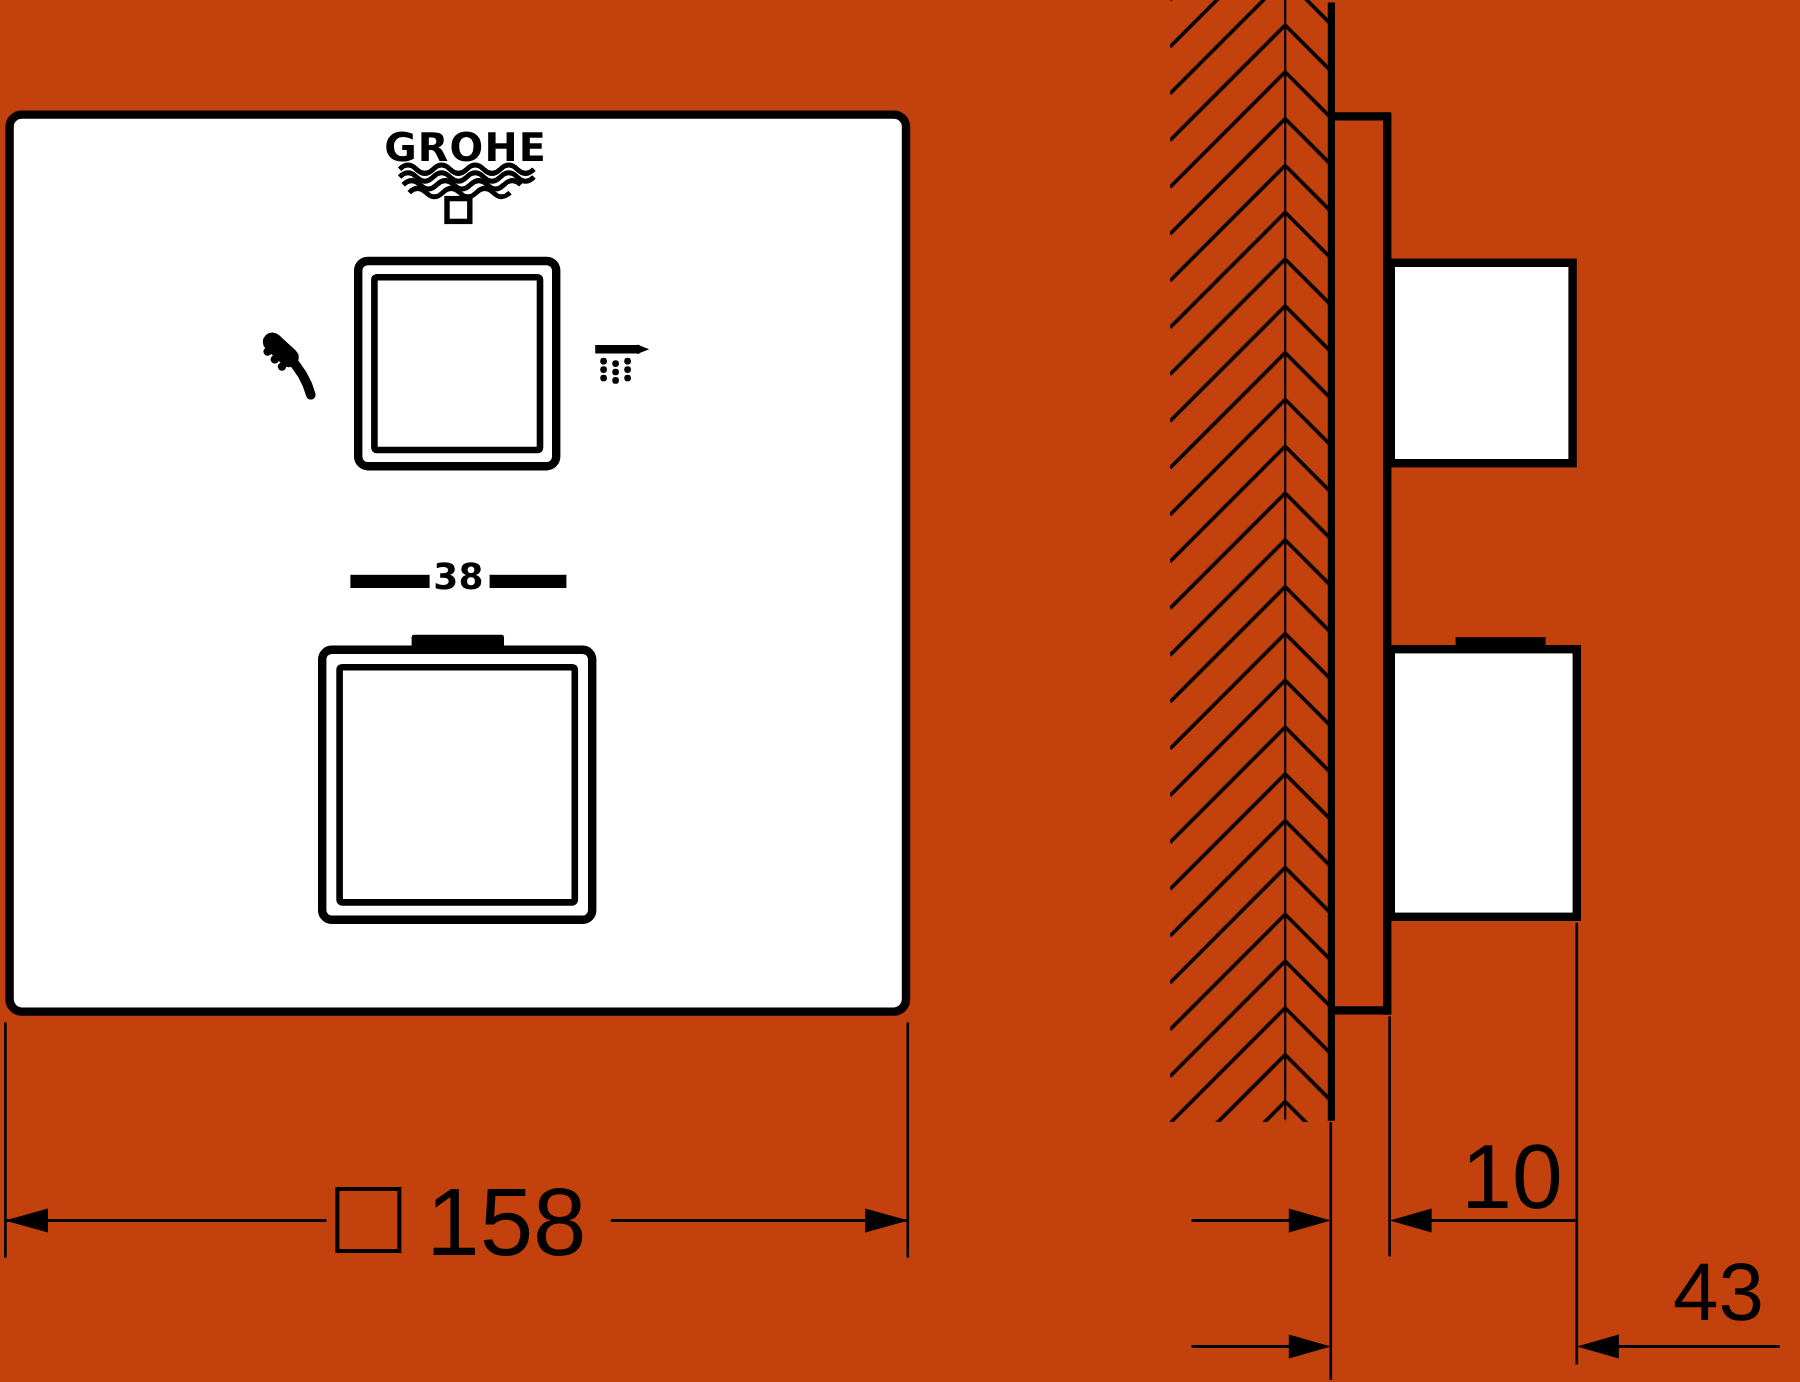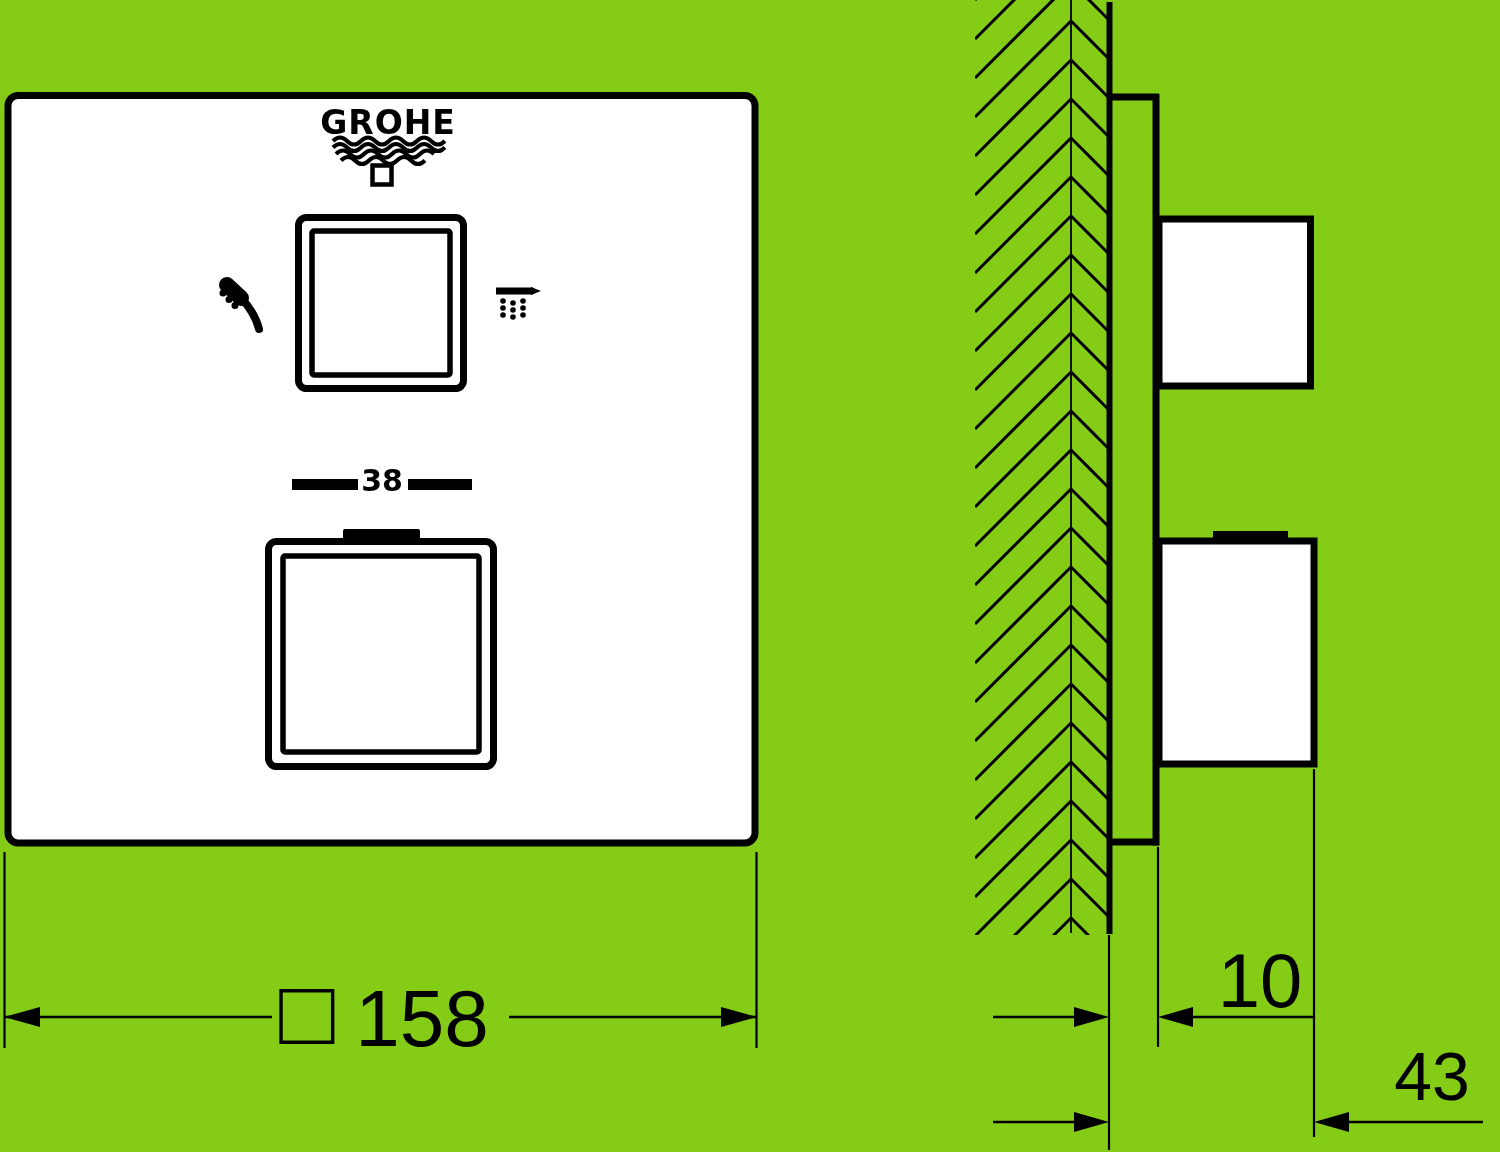--- a/index.html
+++ b/index.html
@@ -1,16 +1,16 @@
 <!DOCTYPE html>
 <html><head>
 <meta charset="utf-8">
 <style>
   html,body{margin:0;padding:0;background:#ffffff;}
-  .stage{position:relative;width:1500px;height:1152px;background:#84cc16;overflow:hidden;}
+  .stage{position:relative;width:1500px;height:1152px;background:#c2410c;overflow:hidden;}
   svg{display:block;}
   .dim-text{font-family:"Liberation Sans","DejaVu Sans",sans-serif;fill:#000;}
   .brand-text{font-family:"DejaVu Sans","Liberation Sans",sans-serif;font-weight:bold;fill:#000;}
   .temp-text{font-family:"DejaVu Sans","Liberation Sans",sans-serif;font-weight:bold;fill:#000;}
 </style>
 </head>
 <body>
 
 <div class="stage">
 <svg width="1500" height="1152" viewBox="0 0 1500 1152">

